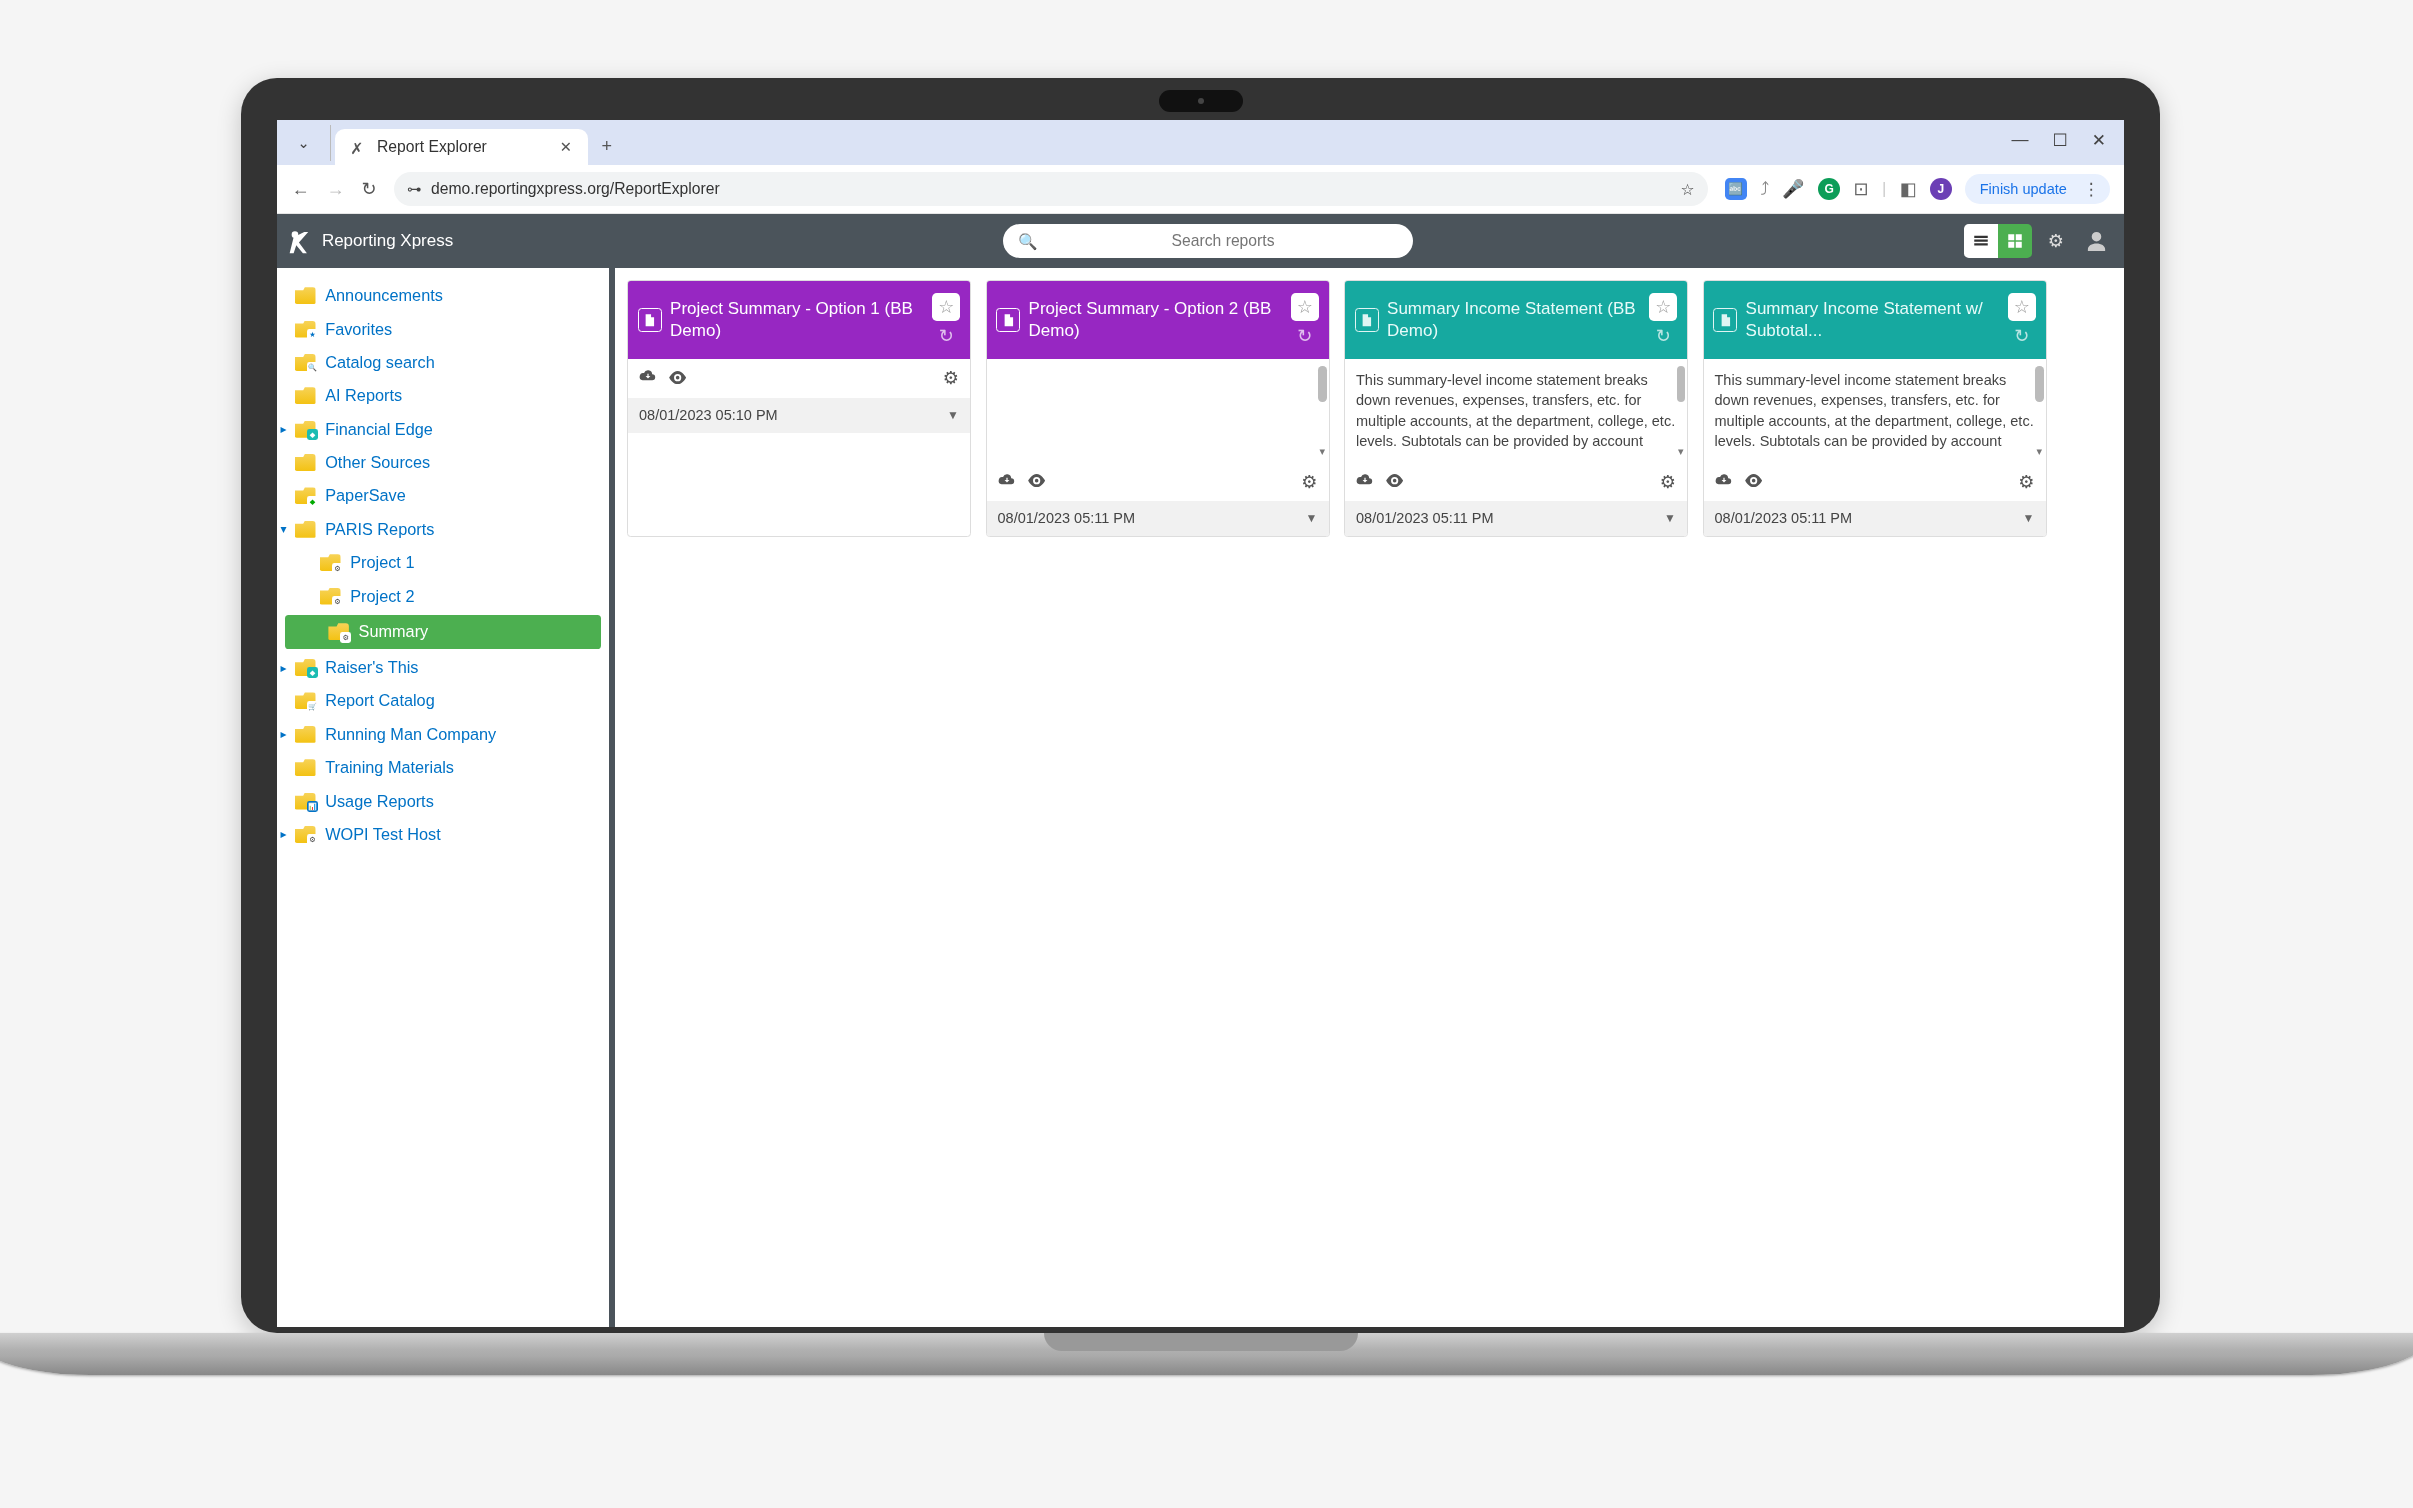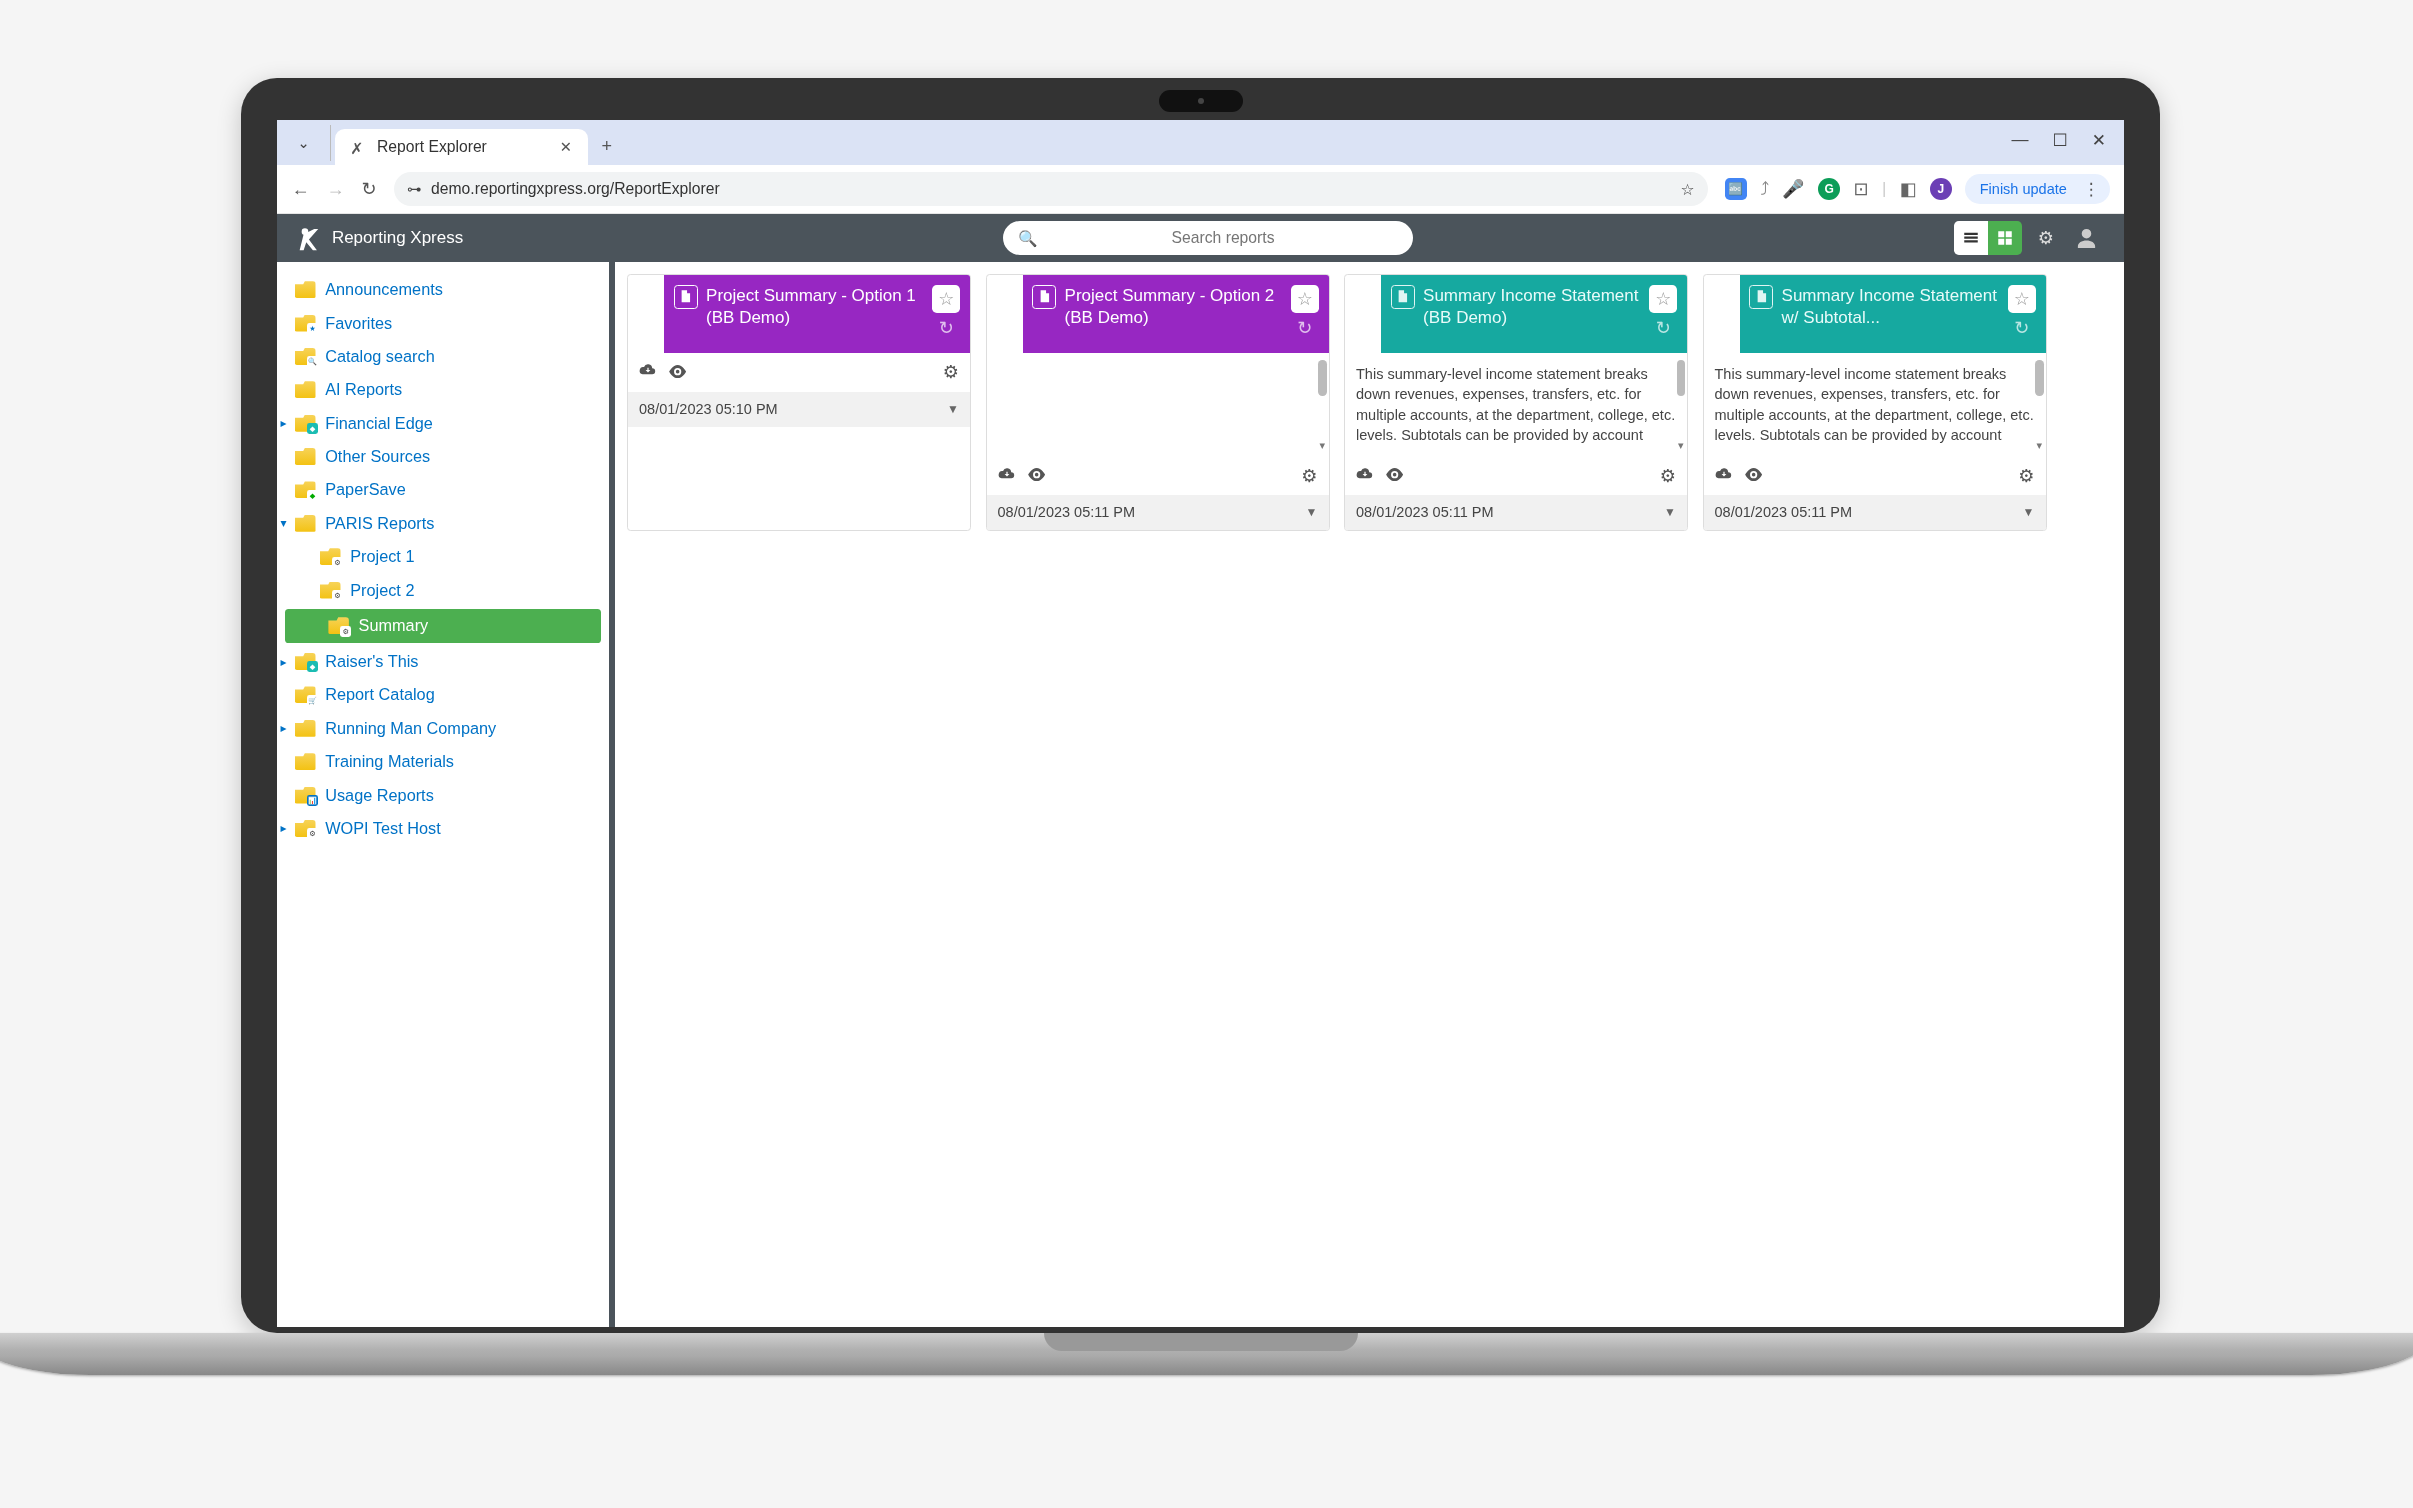--- a/index.html
+++ b/index.html
@@ -143,25 +143,25 @@
     color: #1a73e8;
     border-radius: 15px;
     padding: 0 9.7px 0 14.5px;
     display: flex; align-items: center; gap: 16px;
     font-size: 14.5px;
   }
   .finish-btn .dots { font-size: 17px; color: #555; }
 
   
   .app-header {
-    height: 48px;
+    height: 54px;
     background: #4b545b;
     display: flex;
     align-items: center;
-    padding: 0 20px;
+    padding: 0 10px;
     gap: 12px;
     color: #fff;
     flex-shrink: 0;
   }
   .brand { display: flex; align-items: center; gap: 8.4px; font-size: 17px; }
   .brand-logo { width: 26.5px; height: 26.5px; }
   .search-pill {
     margin: 0 auto;
     width: 410px;
     height: 34px;
@@ -274,26 +274,25 @@
     width: 344px;
     background: #fff;
     border: 0.6px solid #ddd;
     border-radius: 3.6px;
     display: flex;
     flex-direction: column;
     overflow: hidden;
   }
   .card-header {
     display: flex;
-    align-items: flex-start;
+    align-items: center;
     gap: 8.4px;
     padding: 9.7px;
     color: #fff;
     min-height: 78px;
-    margin-left: 36px;
   }
   .card-header.purple { background: #9727c2; }
   .card-header.teal { background: #16a9a0; color: #e0f5f3; }
   .card-header.teal .card-title { color: #e8fbf9; }
   .card-header .report-type-icon {
     width: 24px; height: 24px; flex-shrink: 0;
     border: 1.2px solid currentColor; border-radius: 3.6px;
     display: flex; align-items: center; justify-content: center;
   }
   .card-title { flex: 1; font-size: 17px; line-height: 1.3; font-weight: 400; }

